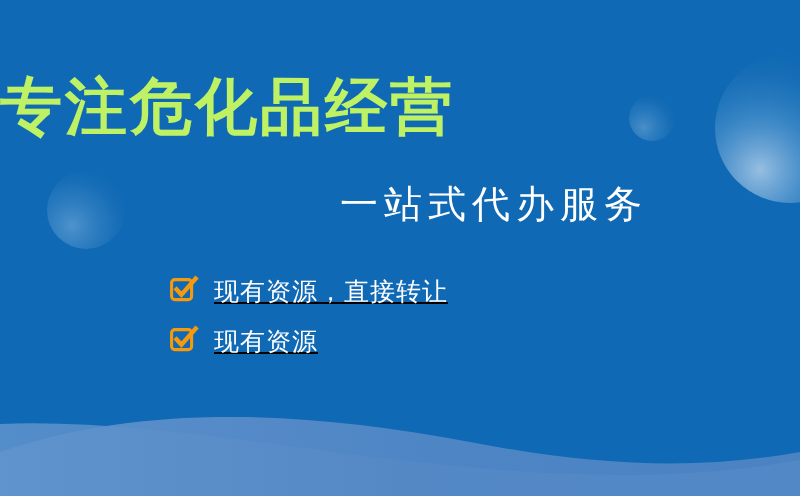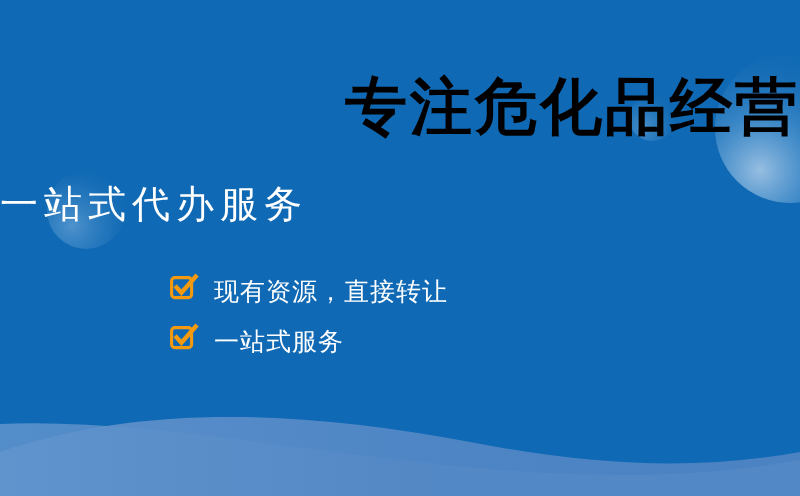--- a/index.html
+++ b/index.html
@@ -28,55 +28,56 @@
   .content {
     position: absolute;
     inset: 0;
     z-index: 5;
   }
   .title {
     position: absolute;
     top: 76px;
     left: 0;
     width: 800px;
-    text-align: right;
-    color: #000000;
+    text-align: left;
+    color: #bef264;
     font-family: "Liberation Serif", "DejaVu Serif", serif;
     font-weight: 700;
     font-size: 62px;
     line-height: 1;
     letter-spacing: 3px;
     white-space: nowrap;
   }
   .subtitle {
     position: absolute;
     top: 185px;
     left: 0;
     width: 648px;
-    text-align: left;
+    text-align: right;
     color: #ffffff;
     font-family: "Liberation Sans", "DejaVu Sans", sans-serif;
     font-weight: 400;
     font-size: 38px;
     line-height: 1;
     letter-spacing: 6px;
     white-space: nowrap;
   }
   .bullets {
     position: absolute;
     top: 276px;
     left: 170px;
     display: flex;
     flex-direction: column;
     gap: 20px;
   }
   .bullet-row {
     display: flex;
-    align-items: flex-start;
+    align-items: center;
     height: 30px;
+    text-decoration: underline;
   }
   .check-icon {
     width: 26px;
     height: 26px;
     flex: 0 0 26px;
     position: relative;
     margin-right: 18px;
   }
   .check-icon svg {
     position: absolute;
@@ -160,18 +161,18 @@
       </div>
 
 
       <div class="bullet-row">
         <span class="check-icon">
           <svg viewBox="0 0 32 32">
             <rect x="2.6" y="6.6" width="20" height="20" rx="3.2" ry="3.2" fill="none" stroke="#f59a0e" stroke-width="3.1"></rect>
             <path d="M7.6 16.4 L12.4 21.6 L26.6 5.6" fill="none" stroke="#f59a0e" stroke-width="4.4" stroke-linecap="square" stroke-linejoin="miter"></path>
           </svg>
         </span>
-        <span class="bullet-label">一站式服务</span>
+        <span class="bullet-label">现有资源</span>
       </div>
 
     </div>
   </div>
 </div>
 
 </body></html>

